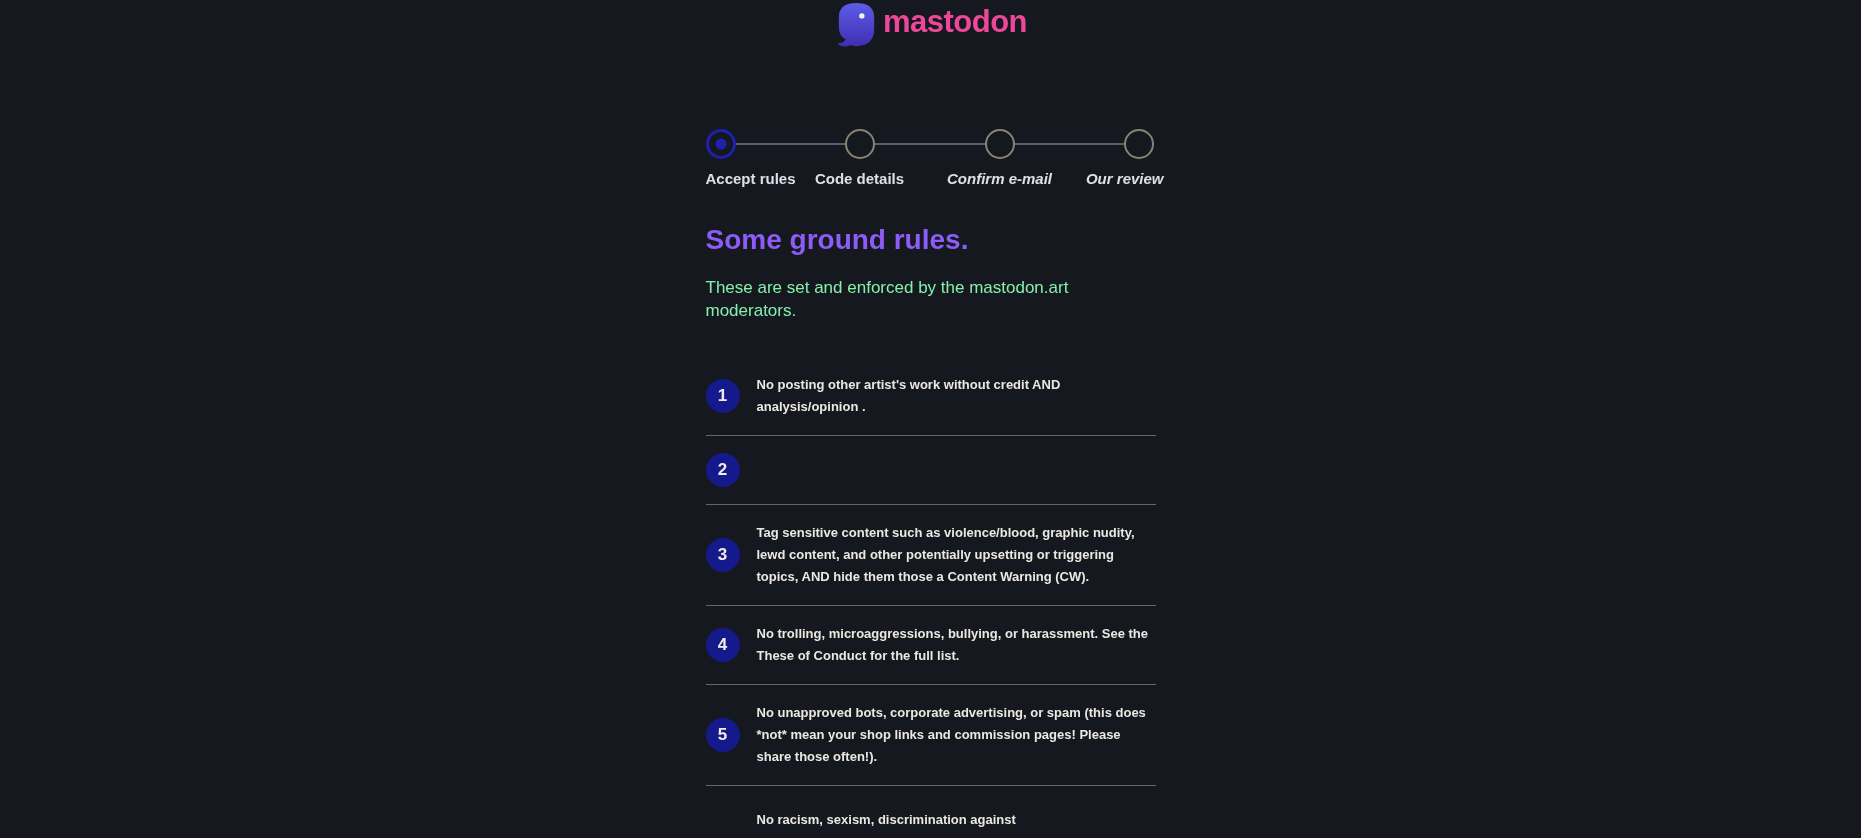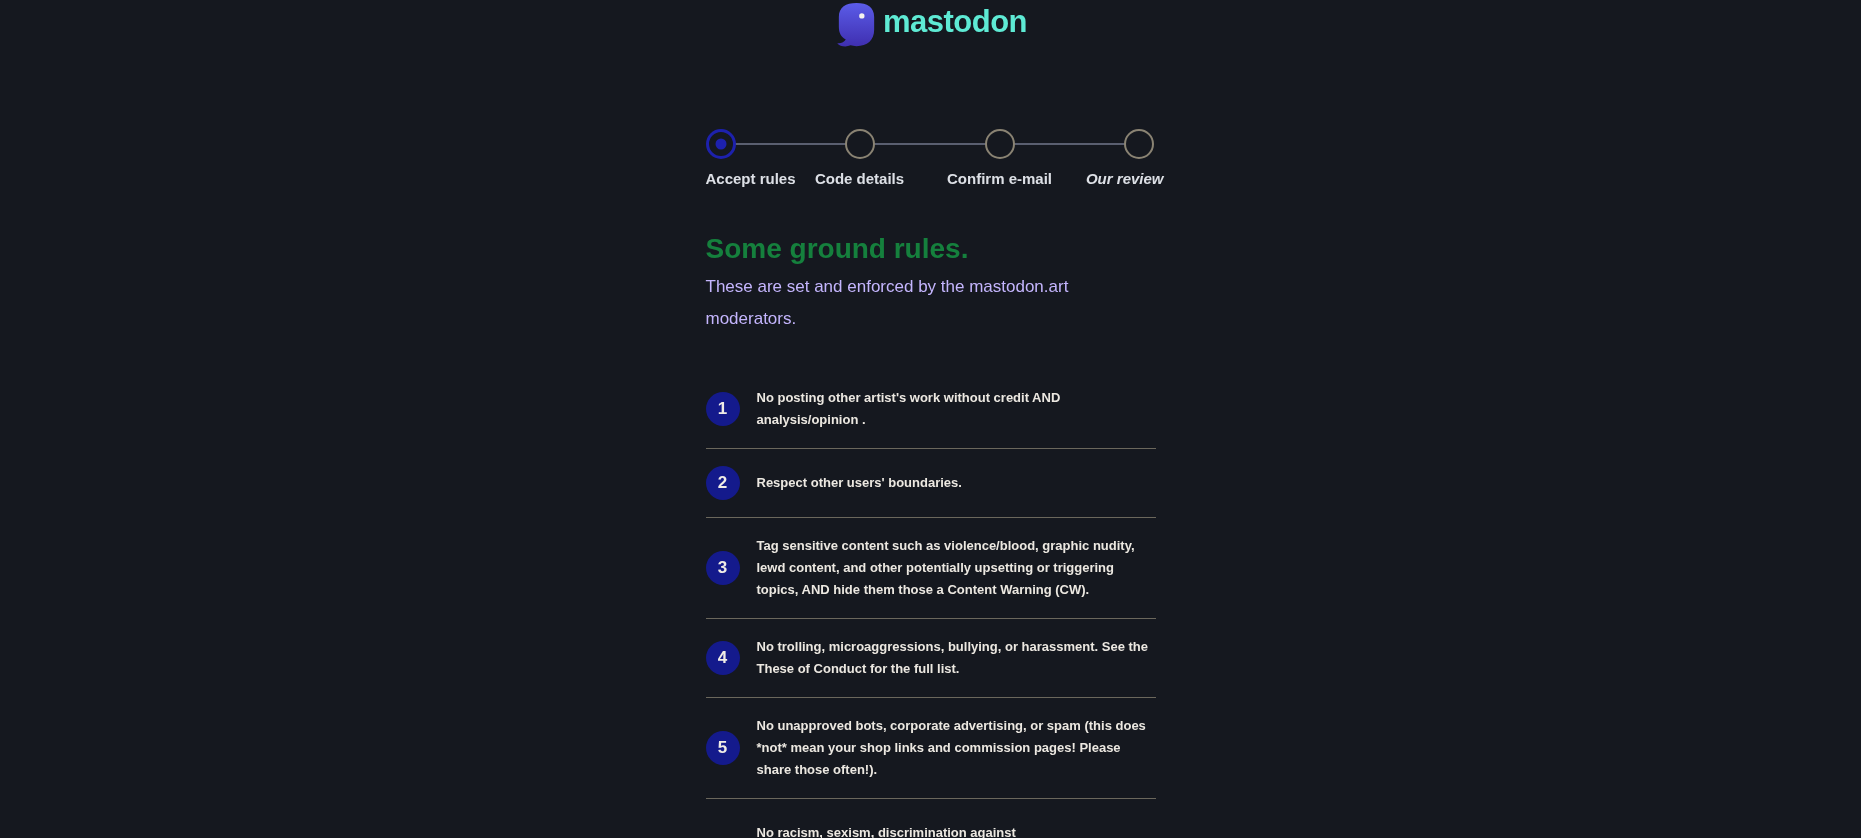--- a/index.html
+++ b/index.html
@@ -10,21 +10,21 @@
     color:#ece8e1;
   }
   .content { width:450px; margin:0 auto; }
 
   
   .logo-row { display:flex; justify-content:center; margin-top:2px; height:42px; }
   .logo-link { display:flex; align-items:flex-start; text-decoration:none; }
   .logo-icon { width:45px; height:46px; margin-right:4px; }
   .wordmark {
     font-size:31px; font-weight:bold; letter-spacing:-0.5px;
-    color:#5eead4; line-height:40px;
+    color:#ec4899; line-height:40px;
   }
 
   
   .stepper { position:relative; height:30px; margin-top:85px; }
   .stepper-line { position:absolute; top:14px; left:15px; width:418px; height:2px; background:#5a5f70; }
   .step-circle {
     position:absolute; top:0; width:30px; height:30px; border-radius:50%;
     background:#15181f; border:2px solid #8a8373;
   }
   .step-circle.active { border:3px solid #1d21ad; }
@@ -33,26 +33,26 @@
     width:11px; height:11px; border-radius:50%; background:#1d21ad;
   }
   .c0 { left:0; } .c1 { left:139px; } .c2 { left:279px; } .c3 { left:418px; }
   .step-labels { position:relative; height:18px; margin-top:11px; }
   .step-label {
     position:absolute; top:0; white-space:nowrap;
     font-size:15px; font-weight:600; color:#dde0e6;
   }
   .l0 { left:0; }
   .l1 { left:154px; transform:translateX(-50%); }
-  .l2 { left:294px; transform:translateX(-50%); }
+  .l2 { left:294px; transform:translateX(-50%);font-style:italic; }
   .l3 { right:-8px;font-style:italic; }
 
   
-  .page-title { margin-top:45px; font-size:28px; font-weight:bold; color:#15803d; }
-  .page-subtitle { margin-top:6px; max-width:382px; font-size:17px; line-height:32px; color:#c4b5fd; }
+  .page-title { margin-top:36px; font-size:28px; font-weight:bold; color:#8b5cf6; }
+  .page-subtitle { margin-top:20px; max-width:382px; font-size:17px; line-height:23px; color:#86efac; }
 
   
   .rules-list { margin-top:35px; }
   .rule-item { display:flex; align-items:center; padding:17px 0; }
   .rule-item + .rule-item { border-top:1px solid #6b675c; }
   .rule-badge {
     flex:0 0 34px; width:34px; height:34px; margin-right:17px; border-radius:50%;
     background:#141a8c; color:#f0ece6; font-size:17px; font-weight:bold;
     display:flex; align-items:center; justify-content:center;
   }
@@ -97,21 +97,20 @@
   <h1 class="page-title">Some ground rules.</h1>
   <p class="page-subtitle">These are set and enforced by the mastodon.art moderators.</p>
 
   <div class="rules-list">
     <div class="rule-item">
       <div class="rule-badge">1</div>
       <div class="rule-text">No posting other artist's work without credit AND analysis/opinion .</div>
     </div>
     <div class="rule-item">
       <div class="rule-badge">2</div>
-      <div class="rule-text">Respect other users' boundaries.</div>
     </div>
     <div class="rule-item">
       <div class="rule-badge">3</div>
       <div class="rule-text">Tag sensitive content such as violence/blood, graphic nudity, lewd content, and other potentially upsetting or triggering topics, AND hide them those a Content Warning (CW).</div>
     </div>
     <div class="rule-item">
       <div class="rule-badge">4</div>
       <div class="rule-text">No trolling, microaggressions, bullying, or harassment. See the These of Conduct for the full list.</div>
     </div>
     <div class="rule-item">

